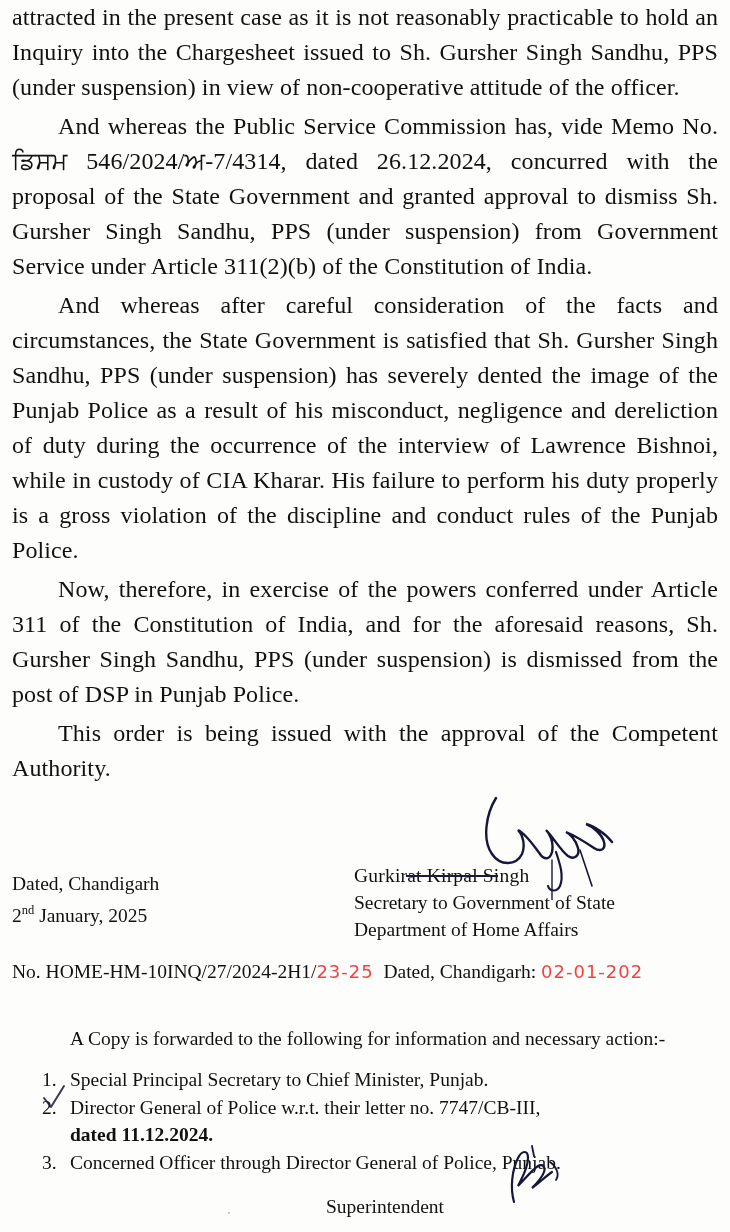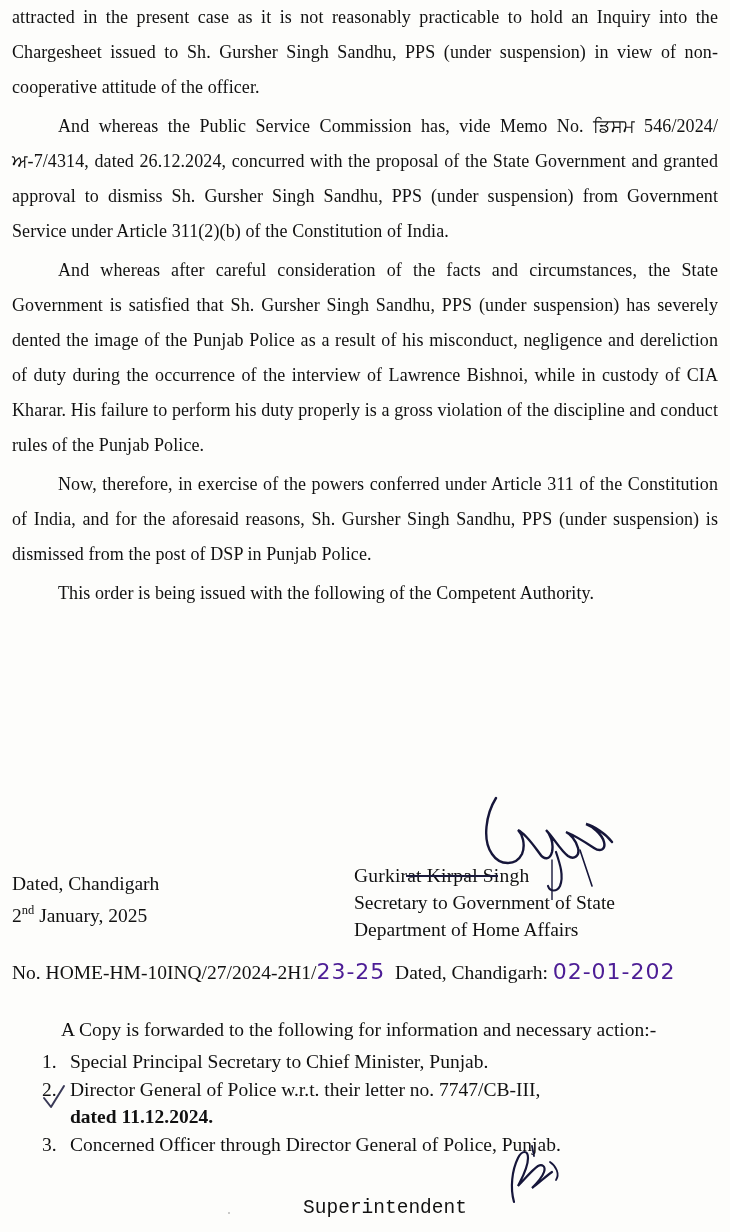--- a/index.html
+++ b/index.html
@@ -17,21 +17,21 @@
     overflow: hidden;
   }
   .body-text {
     position: absolute;
     left: 12px;
     right: 12px;
     top: 0;
   }
   p.para {
     margin: 0 0 0 0;
-    font-size: 18px;
+    font-size: 24px;
     line-height: 35px;
     text-align: justify;
     text-justify: inter-word;
     letter-spacing: 0.1px;
   }
   p.para.indent {
     text-indent: 46px;
   }
   .gap-sm { height: 4px; }
 
@@ -100,35 +100,35 @@
     right: 12px;
     top: 955px;
     font-size: 19.5px;
     line-height: 33px;
   }
   .endorse .num-line {
     white-space: nowrap;
   }
   .hand {
     font-family: "DejaVu Sans", sans-serif;
-    font-size: 22px;
+    font-size: 18px;
     letter-spacing: 1px;
-    color: #4c1d95;
+    color: #ef4444;
   }
   .copy-block {
     position: absolute;
     left: 12px;
     right: 12px;
     top: 1012px;
     font-size: 19.5px;
     line-height: 30px;
   }
   .copy-block .lead {
     text-indent: 46px;
-    margin: 3px;
+    margin: 12px;
     text-align: justify;
   }
   ol.list {
     margin: 2px 0 0 0;
     padding: 0;
     list-style: none;
   }
   ol.list li {
     position: relative;
     padding-left: 58px;
@@ -149,21 +149,20 @@
     position: absolute;
     left: 0;
     right: 0;
     top: 1196px;
     text-align: center;
     font-size: 19.5px;
   }
   .footer-sign .inner {
     display: inline-block;
     margin-left: 40px;
-    font-family: Liberation Mono, monospace;
   }
   .speck {
     position: absolute;
     width: 2px;
     height: 2px;
     background: #b9b9b9;
     border-radius: 50%;
   }
 </style>
 </head>
@@ -173,21 +172,21 @@
 
   <div class="body-text">
     <p class="para">attracted in the present case as it is not reasonably practicable to hold an Inquiry into the Chargesheet issued to Sh. Gursher Singh Sandhu, PPS (under suspension) in view of non-cooperative attitude of the officer.</p>
     <div class="gap-sm"></div>
     <p class="para indent">And whereas the Public Service Commission has, vide Memo No. ਡਿਸਮ 546/2024/ਅ-7/4314, dated 26.12.2024, concurred with the proposal of the State Government and granted approval to dismiss Sh. Gursher Singh Sandhu, PPS (under suspension) from Government Service under Article 311(2)(b) of the Constitution of India.</p>
     <div class="gap-sm"></div>
     <p class="para indent">And whereas after careful consideration of the facts and circumstances, the State Government is satisfied that Sh. Gursher Singh Sandhu, PPS (under suspension) has severely dented the image of the Punjab Police as a result of his misconduct, negligence and dereliction of duty during the occurrence of the interview of Lawrence Bishnoi, while in custody of CIA Kharar. His failure to perform his duty properly is a gross violation of the discipline and conduct rules of the Punjab Police.</p>
     <div class="gap-sm"></div>
     <p class="para indent">Now, therefore, in exercise of the powers conferred under Article 311 of the Constitution of India, and for the aforesaid reasons, Sh. Gursher Singh Sandhu, PPS (under suspension) is dismissed from the post of DSP in Punjab Police.</p>
     <div class="gap-sm"></div>
-    <p class="para indent">This order is being issued with the following of the Competent Authority.</p>
+    <p class="para indent">This order is being issued with the approval of the Competent Authority.</p>
   </div>
 
   <svg class="sig-svg" id="sig-main" width="200" height="110" viewBox="0 0 200 110">
     <path d="M36 8 C26 24, 22 50, 32 64 C40 76, 56 76, 62 64 C66 54, 62 44, 58 40 C66 44, 74 56, 80 64 C84 70, 90 70, 92 62 C94 52, 90 44, 86 40 C94 48, 100 60, 108 66 C114 70, 120 66, 118 58 C116 50, 110 44, 106 42 C116 46, 128 54, 134 58 C140 62, 146 60, 144 52 C142 44, 132 36, 126 34 C134 36, 146 44, 152 52" fill="none" stroke="#16163a" stroke-width="2.4" stroke-linecap="round"></path>
     <path d="M96 62 C100 74, 104 86, 100 96 C97 102, 90 102, 88 96" fill="none" stroke="#16163a" stroke-width="2.2" stroke-linecap="round"></path>
     <path d="M120 60 L132 96" fill="none" stroke="#16163a" stroke-width="1.6" stroke-linecap="round"></path>
     <path d="M92 70 L92 130" fill="none" stroke="#16163a" stroke-width="1.4" stroke-linecap="round"></path>
   </svg>
 
   <div class="signoff">

